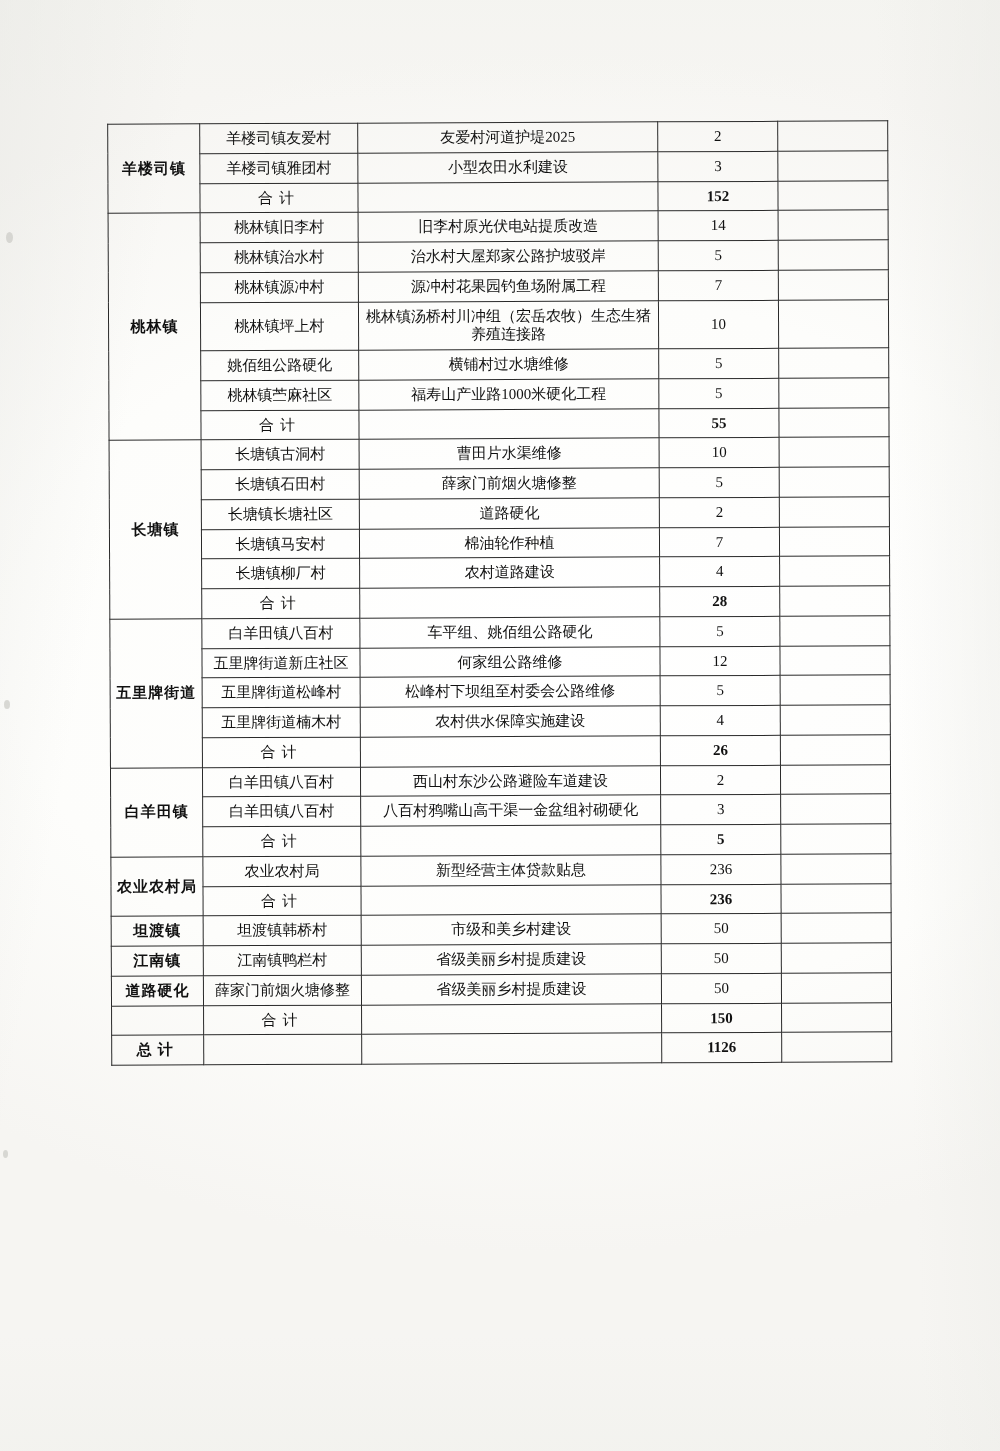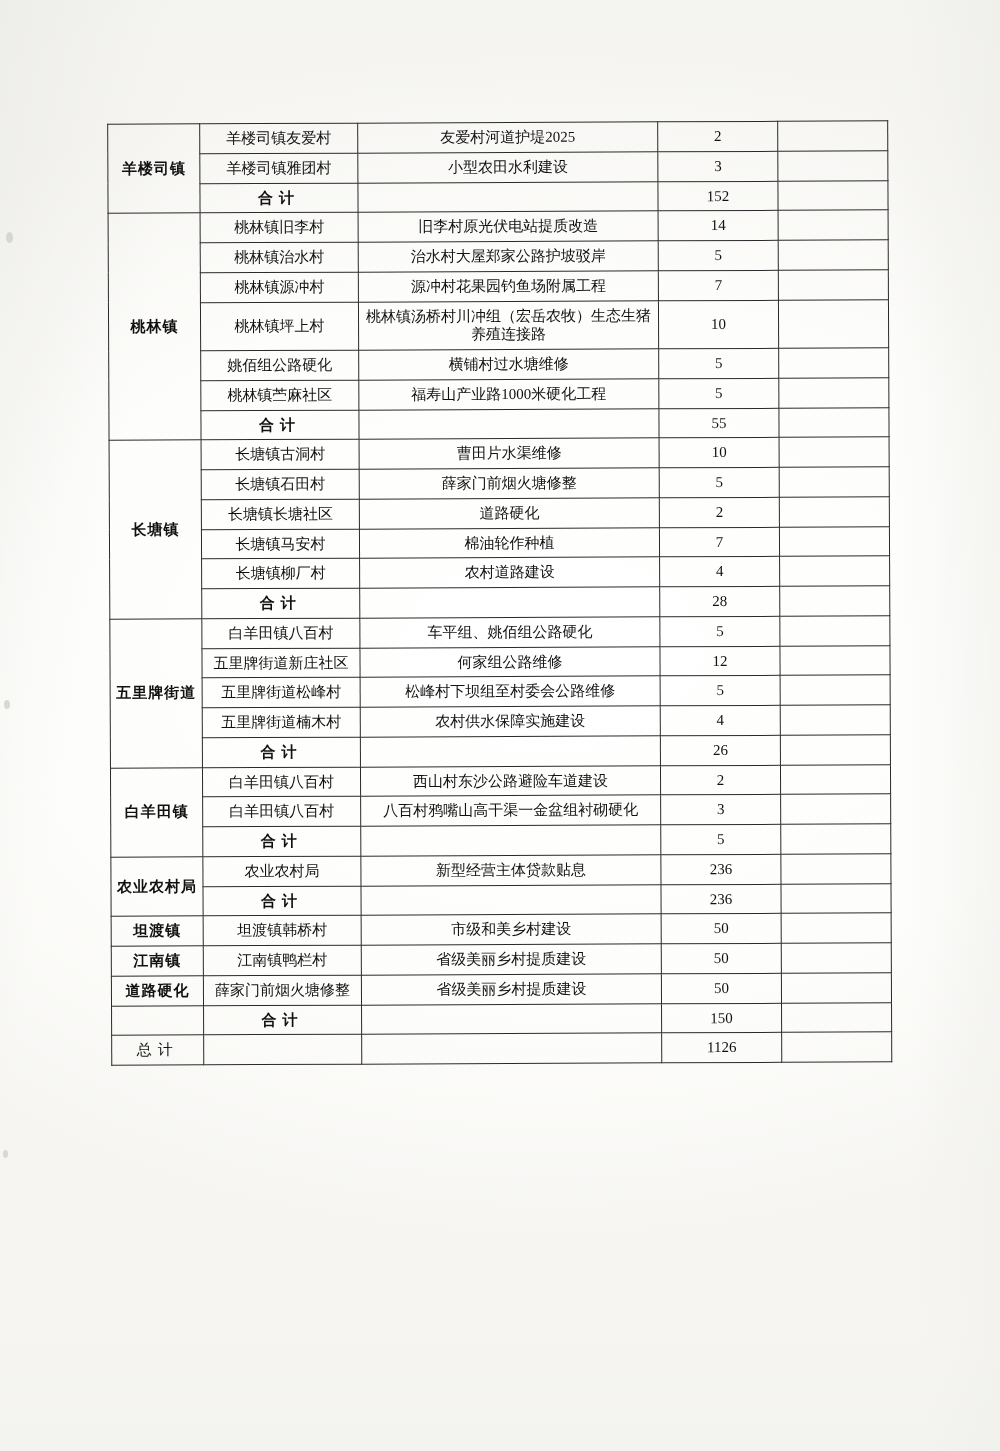--- a/index.html
+++ b/index.html
@@ -63,34 +63,34 @@
   col.c-proj  { width: 300px; }
   col.c-amt   { width: 120px; }
   col.c-note  { width: 110px; }
 
   td.town {
     font-weight: bold;
     letter-spacing: 1px;
     font-size: 16px;
   }
   td.total-label {
+    font-weight: normal;
+    letter-spacing: 6px;
+    font-size: 15px;
+  }
+  td.grand-label {
     font-weight: bold;
     letter-spacing: 6px;
-    font-size: 15px;
-  }
-  td.grand-label {
-    font-weight: normal;
-    letter-spacing: 6px;
     font-size: 16px;
   }
   td.amt {
     font-size: 15px;
   }
   td.amt-strong {
-    font-weight: normal;
+    font-weight: bold;
     font-size: 16px;
   }
   td.proj-two {
     line-height: 1.35;
   }
   td.empty { }
   
   .skew {
     transform: rotate(-0.25deg);
     transform-origin: 400px 650px;

